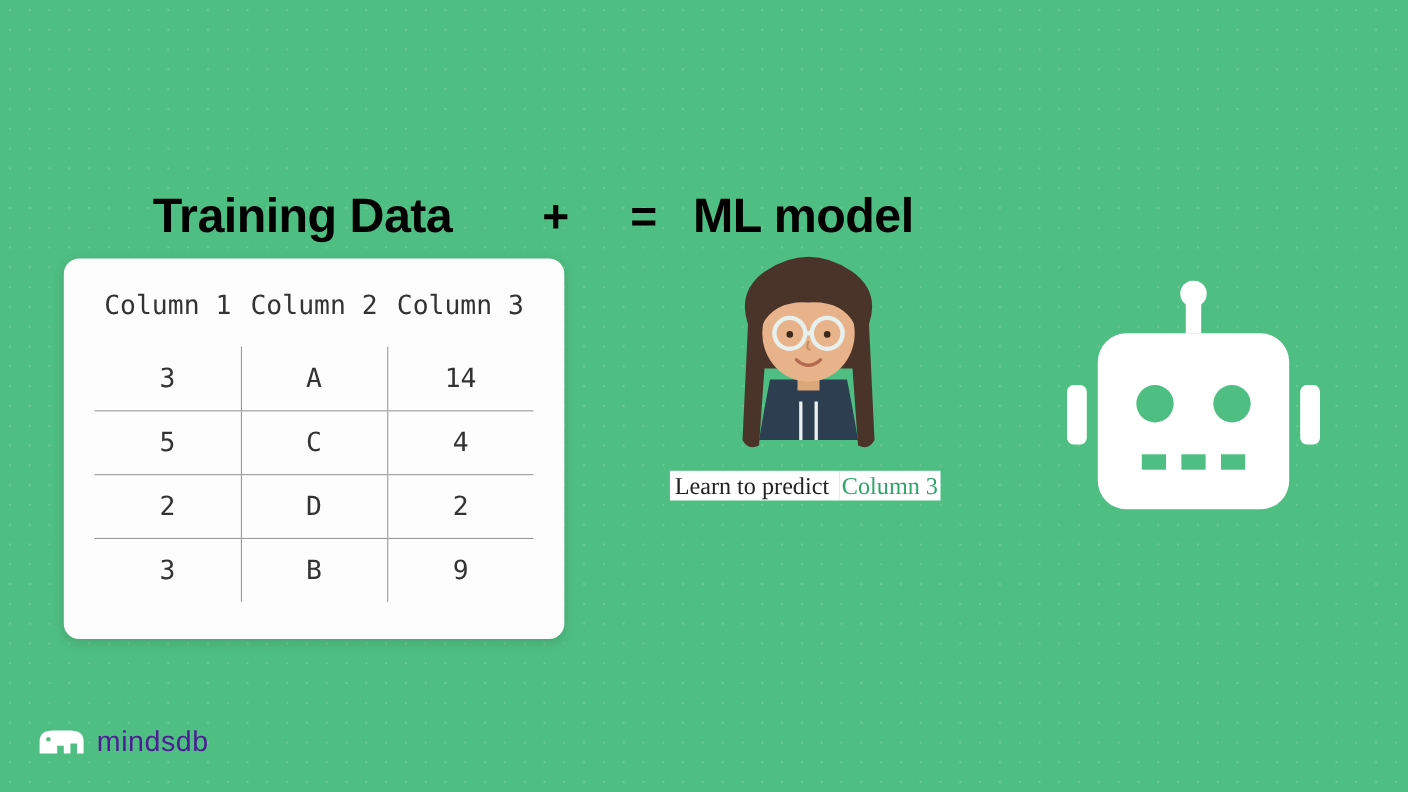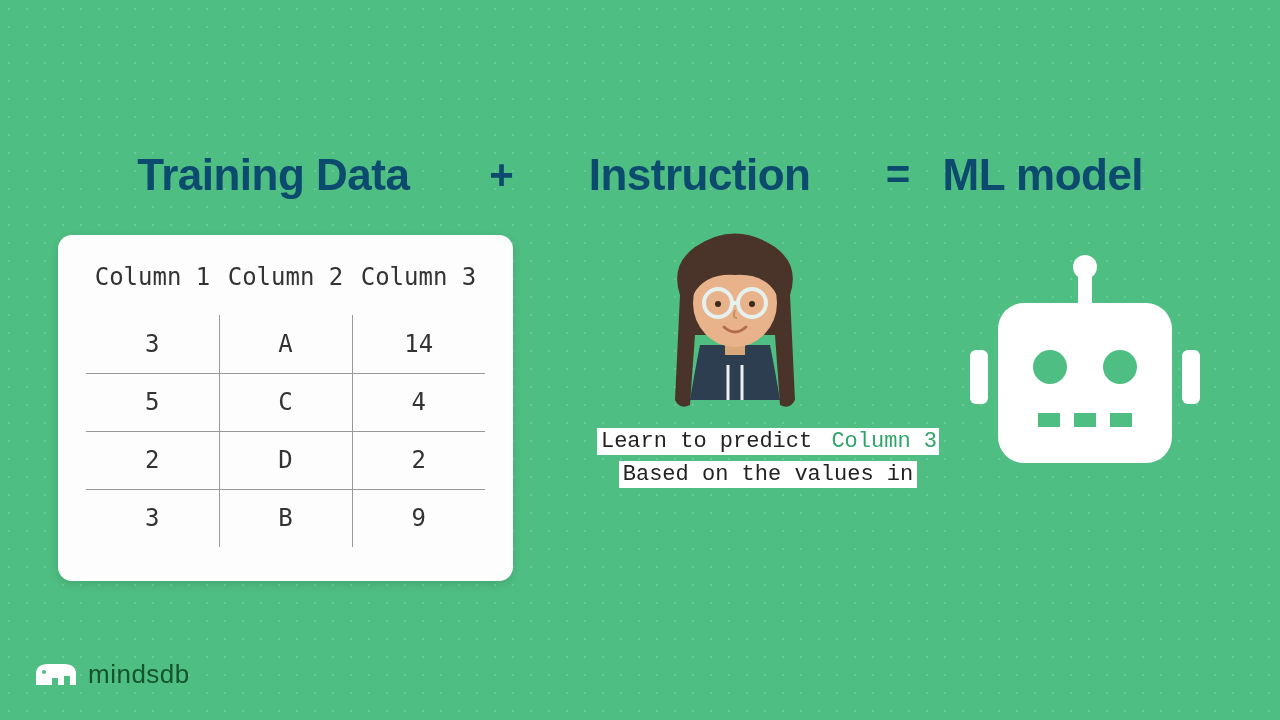--- a/index.html
+++ b/index.html
@@ -13,24 +13,25 @@
     position: relative;
     overflow: hidden;
   }
   .heading-row {
     display: flex;
     align-items: center;
     padding: 150px 60px 0 90px;
     gap: 10px;
   }
   .heading {
-    color: #0c4a6e;
+    color: #000000;
     font-weight: 900;
     font-size: 44px;
     letter-spacing: -0.5px;
+    margin-top: 22px;
   }
   .h-training { width: 370px; text-align: center; }
   .h-plus { width: 70px; text-align: center; font-size: 42px; }
   .h-instruction { width: 310px; text-align: center; }
   .h-equals { width: 70px; text-align: center; font-size: 42px; }
   .h-model { width: 280px; text-align: left; }
 
   .content-row {
     position: absolute;
     top: 235px;
@@ -69,25 +70,25 @@
   tr:first-child td { border-top: none; }
 
   
   .person {
     position: absolute;
     left: 640px;
     top: -10px;
   }
   .instruction-text {
     position: absolute;
-    left: 588px;
+    left: 552px;
     top: 190px;
     width: 360px;
     text-align: center;
-    font-family: Liberation Mono, monospace;
+    font-family: Liberation Serif, serif;
     font-size: 22px;
     line-height: 1.5;
     color: #222;
   }
   .instruction-text span.bg {
     background: white;
     padding: 1px 4px;
   }
   .instruction-text span.hl {
     color: #2fa56a;
@@ -103,37 +104,36 @@
   }
 
   
   .logo {
     position: absolute;
     left: 34px;
     bottom: 30px;
     display: flex;
     align-items: center;
     gap: 10px;
-    color: #14532d;
+    color: #4c1d95;
     font-size: 26px;
     letter-spacing: 0.5px;
     font-weight: 300;
   }
   .logo-icon {
     width: 44px;
     height: 30px;
   }
 </style>
 </head>
 <body>
 
 <div class="heading-row">
   <div class="heading h-training">Training Data</div>
   <div class="heading h-plus">+</div>
-  <div class="heading h-instruction">Instruction</div>
   <div class="heading h-equals">=</div>
   <div class="heading h-model">ML model</div>
 </div>
 
 <div class="content-row">
 
   <div class="card">
     <table>
       <thead>
         <tr>
@@ -190,23 +190,20 @@
 
       <path d="M 95 85 Q 92 93 97 93" stroke="#c98f63" stroke-width="2" fill="none"></path>
 
       <path d="M 84 102 Q 95 112 106 102" stroke="#b36b4f" stroke-width="3" fill="none" stroke-linecap="round"></path>
     </svg>
   </div>
 
   <div class="instruction-text">
     <div>
       <span class="bg">Learn to predict </span><span class="hl">Column 3</span>
-    </div>
-    <div>
-      <span class="bg">Based on the values in</span>
     </div>
   </div>
 
   <div class="robot">
     <svg width="230" height="220" viewBox="0 0 230 220">
 
       <rect x="0" y="95" width="18" height="54" rx="6" fill="white"></rect>
       <rect x="212" y="95" width="18" height="54" rx="6" fill="white"></rect>
 
       <rect x="108" y="18" width="14" height="30" fill="white"></rect>

